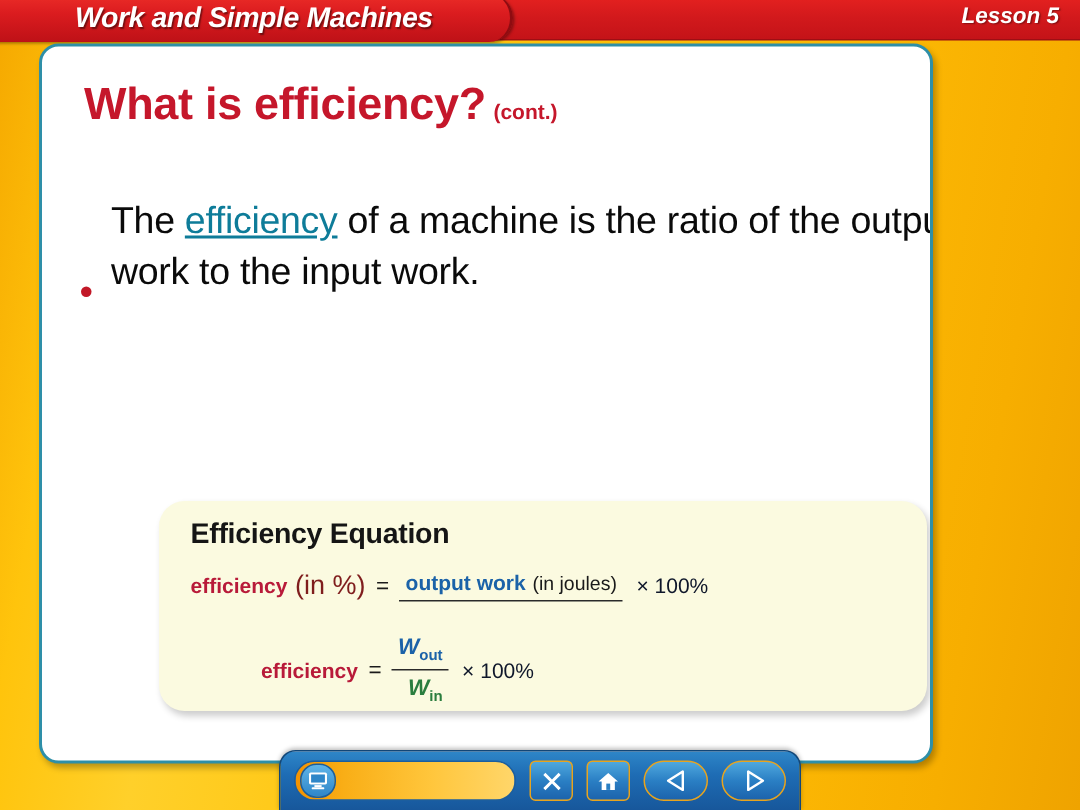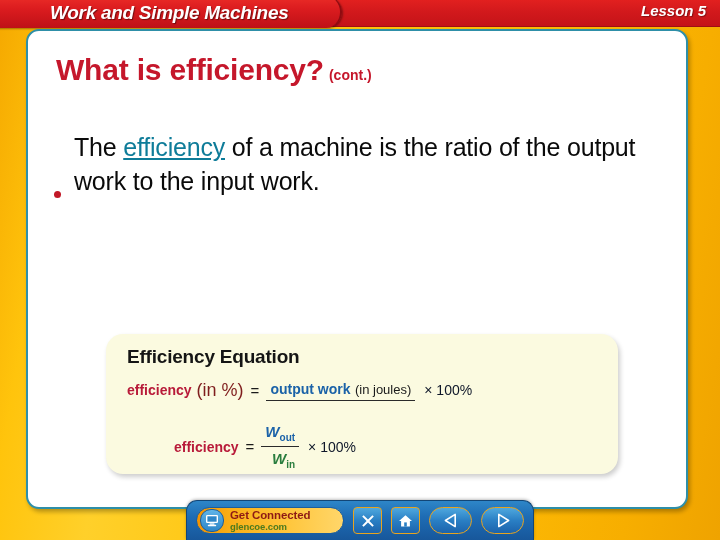--- a/index.html
+++ b/index.html
@@ -62,21 +62,21 @@
     font-style: italic;
     color: #FFFFFF;
     text-shadow: 1px 1px 1px rgba(0,0,0,0.35);
     white-space: nowrap;
   }
 
   
   #content-card {
     position: absolute;
     left: 26px; top: 29px;
-    width: 662px; height: 480px;
+    width: 596px; height: 480px;
     background: #FFFFFF;
     border: 2px solid #2E8FA8;
     border-radius: 13px;
     box-shadow: 2px 3px 4px rgba(0,0,0,0.28);
     box-sizing: border-box;
     overflow: hidden;
     padding-left: 29px;
   }
 
   
@@ -364,24 +364,20 @@
 
     <div id="get-connected">
       <div id="gc-icon">
         <svg width="14" height="13" viewBox="0 0 14 13">
           <rect x="1" y="1" width="12" height="8" rx="1.2" fill="#FFFFFF"></rect>
           <rect x="2.4" y="2.3" width="9.2" height="5.4" fill="#2E86C8"></rect>
           <rect x="4.6" y="9.4" width="4.8" height="1.3" fill="#FFFFFF"></rect>
           <rect x="2.8" y="10.8" width="8.4" height="1.4" rx="0.6" fill="#FFFFFF"></rect>
         </svg>
       </div>
-      <div id="gc-text">
-        <span id="gc-title">Get Connected</span>
-        <span id="gc-sub">glencoe.com</span>
-      </div>
     </div>
 
     <div class="nav-btn-sq">
       <span>
         <svg width="14" height="14" viewBox="0 0 14 14">
           <path d="M2.6 1.2 L7 5.6 L11.4 1.2 L12.8 2.6 L8.4 7 L12.8 11.4 L11.4 12.8 L7 8.4 L2.6 12.8 L1.2 11.4 L5.6 7 L1.2 2.6 Z" fill="#FFFFFF"></path>
         </svg>
       </span>
     </div>
 

